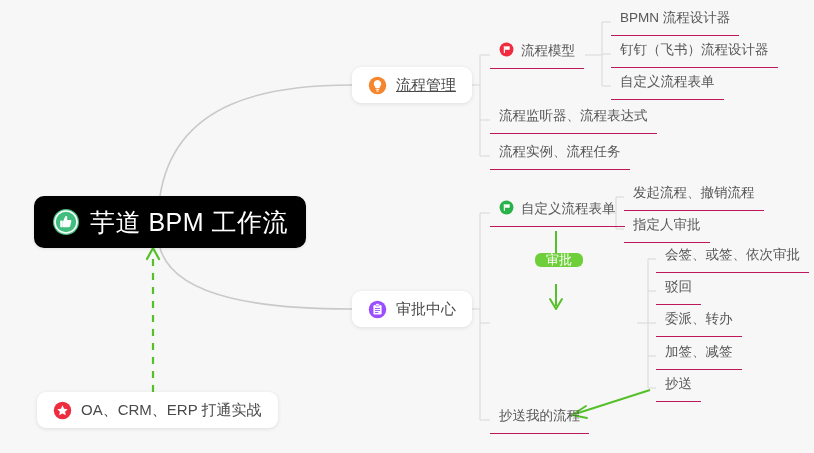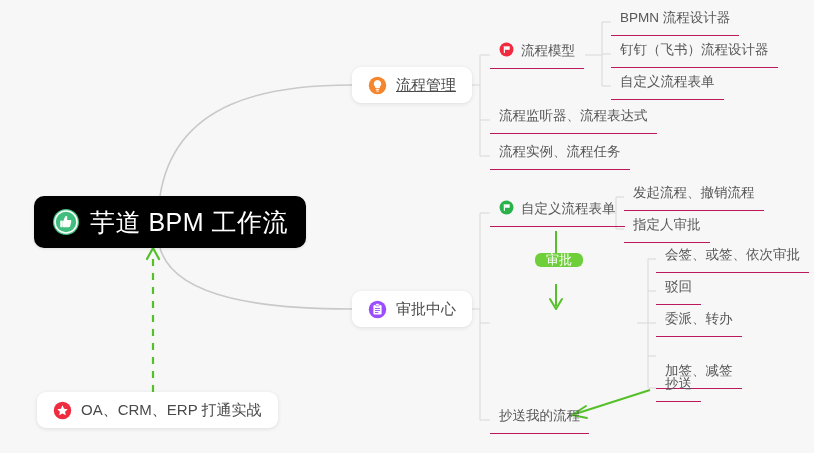--- a/index.html
+++ b/index.html
@@ -195,21 +195,21 @@
 
   <div class="node leaf-node plain" style="left:656px;top:246px;">
     <span class="label">会签、或签、依次审批</span>
   </div>
   <div class="node leaf-node plain" style="left:656px;top:278px;">
     <span class="label">驳回</span>
   </div>
   <div class="node leaf-node plain" style="left:656px;top:310px;">
     <span class="label">委派、转办</span>
   </div>
-  <div class="node leaf-node plain" style="left:656px;top:343px;margin-top:19px;">
+  <div class="node leaf-node plain" style="left:656px;top:343px;">
     <span class="label">加签、减签</span>
   </div>
   <div class="node leaf-node plain" style="left:656px;top:375px;">
     <span class="label">抄送</span>
   </div>
 
   <div class="node leaf-node plain" style="left:490px;top:407px;">
     <span class="label">抄送我的流程</span>
   </div>
 

